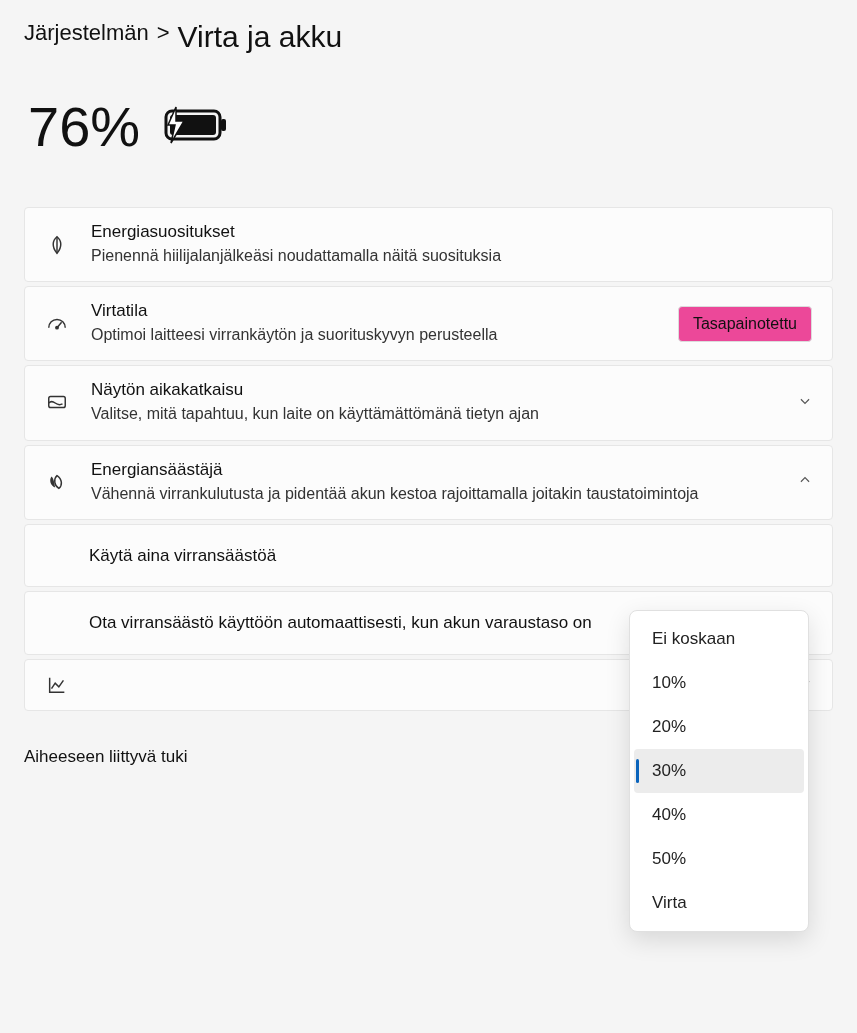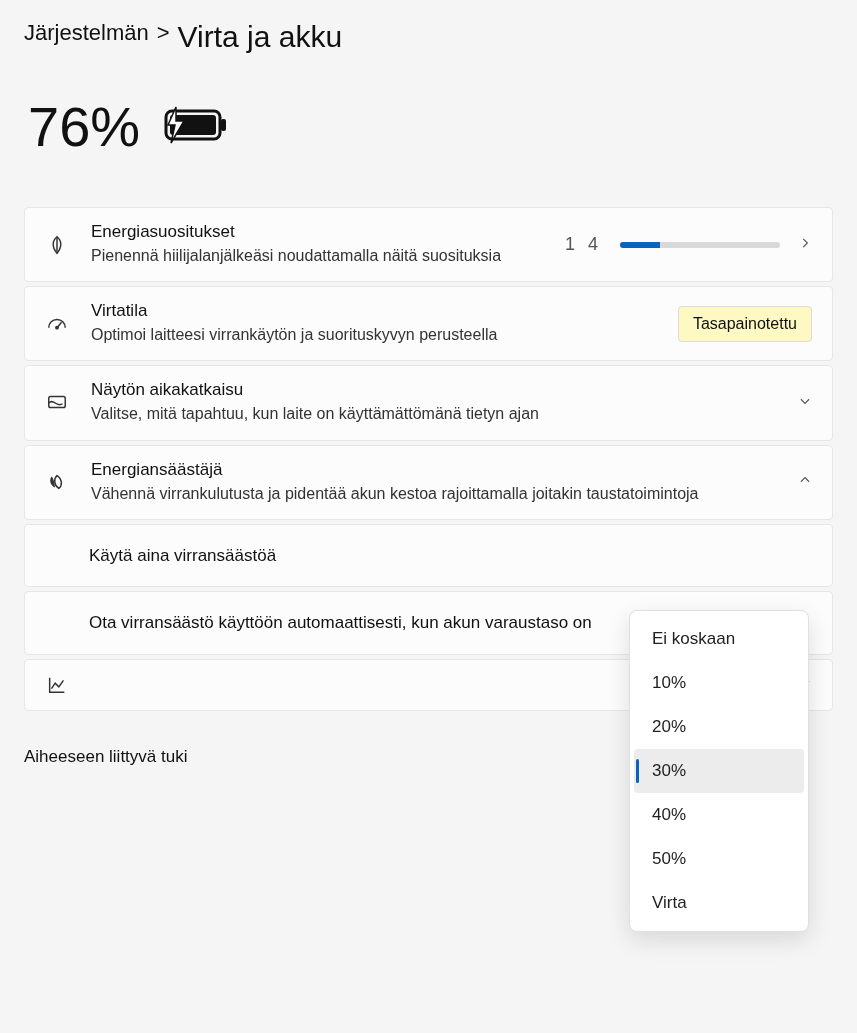--- a/index.html
+++ b/index.html
@@ -73,21 +73,21 @@
   }
   .progress-fill {
     height: 100%;
     background: #0a64bc;
   }
   .chevron {
     width: 14px; height: 14px;
     color: #555;
   }
   .pill-btn {
-    background: #fef9c3;
+    background: #ec4899;
     border: 1px solid #dcdcdc;
     border-radius: 4px;
     padding: 8px 14px;
     font-size: 16px;
     color: #111;
   }
   .sub-row {
     background: #fcfcfc;
     border: 1px solid #e6e6e6;
     border-radius: 4px;
@@ -162,31 +162,20 @@
     <span class="card-icon">
       <svg viewBox="0 0 24 24" fill="none" stroke-width="1.6">
         <path d="M12 3 C7 7 6 14 12 21 C18 14 17 7 12 3 Z"></path>
         <path d="M12 3 L12 21"></path>
       </svg>
     </span>
     <div class="card-body">
       <div class="card-title">Energiasuositukset</div>
       <div class="card-sub">Pienennä hiilijalanjälkeäsi noudattamalla näitä suosituksia</div>
     </div>
-    <div class="card-right">
-      <span class="count-text">1 4</span>
-      <div class="progress-mini">
-        <div class="progress-fill" style="width:25%"></div>
-      </div>
-      <span>
-        <svg class="chevron" viewBox="0 0 24 24" fill="none" stroke="currentColor" stroke-width="2">
-            <path d="M9 5l7 7-7 7"></path>
-          </svg>
-      </span>
-    </div>
   </div>
 
   <div class="card">
     <span class="card-icon">
       <svg viewBox="0 0 24 24" fill="none" stroke-width="1.6">
         <path d="M3 16 A9 9 0 0 1 21 16"></path>
         <circle cx="12" cy="16" r="1.3" fill="#333"></circle>
         <path d="M12 16 L17 10"></path>
       </svg>
     </span>

